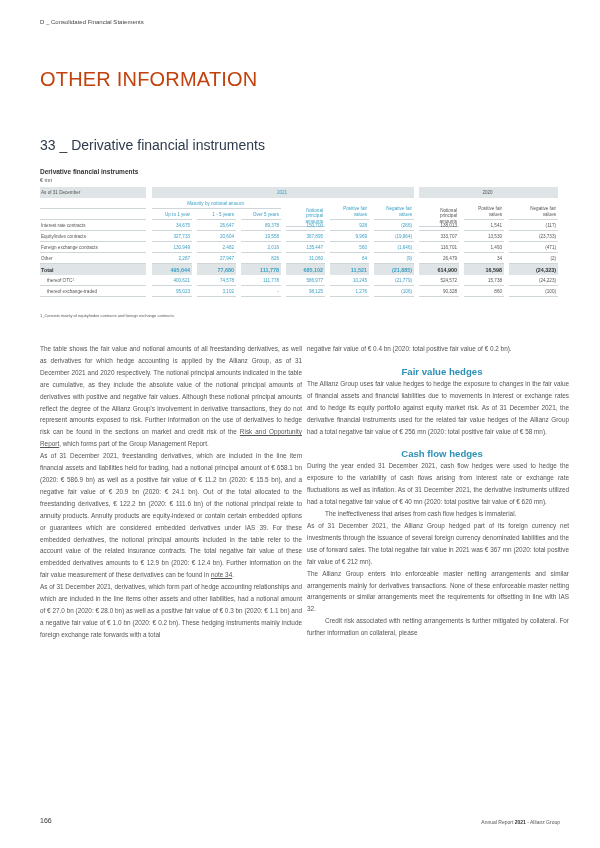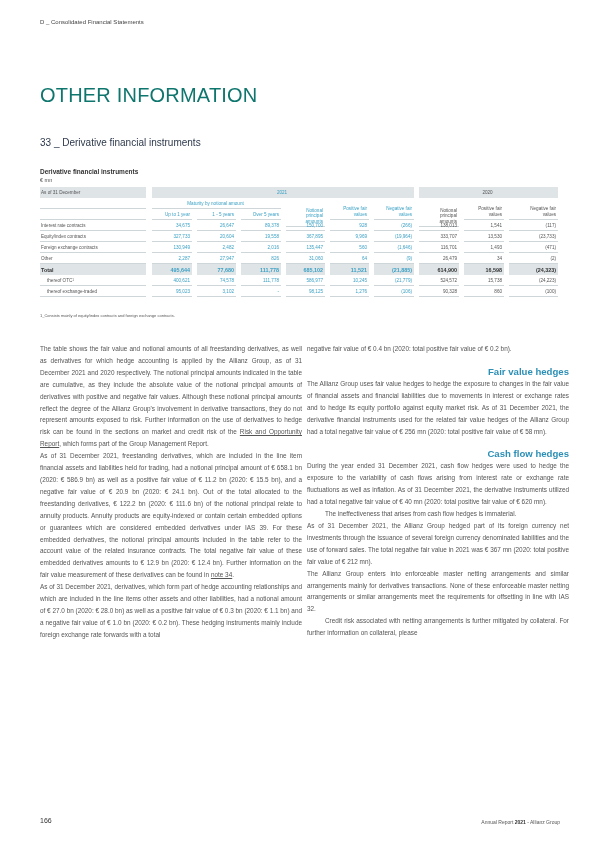--- a/index.html
+++ b/index.html
@@ -1,21 +1,21 @@
 <!DOCTYPE html>
 <html><head>
 <meta charset="utf-8">
 <style>
   * { box-sizing: border-box; margin: 0; padding: 0; }
   html, body { width: 600px; height: 848px; background: #ffffff; }
   body { position: relative; font-family: "DejaVu Sans", sans-serif; color: #555; overflow: hidden; }
 
   .running-header { position: absolute; left: 40px; top: 19px; font-size: 6px; color: #444; font-family: "Liberation Sans", sans-serif; }
-  .section-title { position: absolute; left: 40px; top: 84px; font-size: 20px; color: #0f766e; font-family: "Liberation Sans", sans-serif; font-weight: normal; letter-spacing: 0.2px; }
-  .note-title { position: absolute; left: 40px; top: 137px; font-size: 10px; color: #2e3a4c; font-family: "Liberation Sans", sans-serif; font-weight: normal; }
+  .section-title { position: absolute; left: 40px; top: 68px; font-size: 20px; color: #c2410c; font-family: "Liberation Sans", sans-serif; font-weight: normal; letter-spacing: 0.2px; }
+  .note-title { position: absolute; left: 40px; top: 137px; font-size: 14px; color: #2e3a4c; font-family: "Liberation Sans", sans-serif; font-weight: normal; }
 
   .table-title { position: absolute; left: 40px; top: 168px; font-size: 6.5px; font-weight: bold; color: #333; font-family: "Liberation Sans", sans-serif; }
   .table-unit { position: absolute; left: 40px; top: 177px; font-size: 5.5px; color: #555; font-family: "Liberation Sans", sans-serif; }
 
   .tbl { position: absolute; left: 40px; top: 187px; width: 518px; font-family: "Liberation Sans", sans-serif; font-size: 4.6px; }
   .tbl .row { position: relative; height: 11px; display: flex; }
   .tbl .cell { position: absolute; top: 0; height: 100%; display: flex; align-items: center; justify-content: flex-end; padding-right: 2px; border-bottom: 0.5px solid #cfd6da; }
   .tbl .lbl { justify-content: flex-start; padding-left: 1px; color: #555; }
   .c-lbl { left: 0; width: 106px; }
   .c1 { left: 112px; width: 40px; }
@@ -47,21 +47,21 @@
   .indent { padding-left: 7px !important; }
   sup { font-size: 3px; vertical-align: super; }
 
   .footnote { position: absolute; left: 40px; top: 313px; font-size: 4px; color: #555; font-family: "Liberation Sans", sans-serif; }
 
   .col { position: absolute; width: 262px; font-family: "Liberation Sans", sans-serif; font-size: 6.4px; line-height: 11.9px; color: #555; text-align: justify; }
   .col-left { left: 40px; top: 343px; }
   .col-right { left: 307px; top: 343px; }
   .col p { margin: 0; }
   .col p.indent-p { text-indent: 18px; }
-  .col h3 { font-size: 9.6px; line-height: 11px; font-weight: bold; margin: 11px 0 1px 8px; text-align: right; }
+  .col h3 { font-size: 9.6px; line-height: 11px; font-weight: bold; margin: 11px 0 1px 8px; text-align: center; }
   .h-dark { color: #1e3c6e; }
   .h-blue { color: #2c8fb6; }
   .link { text-decoration: underline; color: #555; }
 
   .page-number { position: absolute; left: 40px; top: 817px; font-size: 7px; color: #333; font-family: "Liberation Sans", sans-serif; }
   .footer-right { position: absolute; right: 40px; top: 819px; font-size: 5px; color: #555; font-family: "Liberation Sans", sans-serif; }
   .footer-right b { color: #333; }
 </style>
 </head>
 <body>

